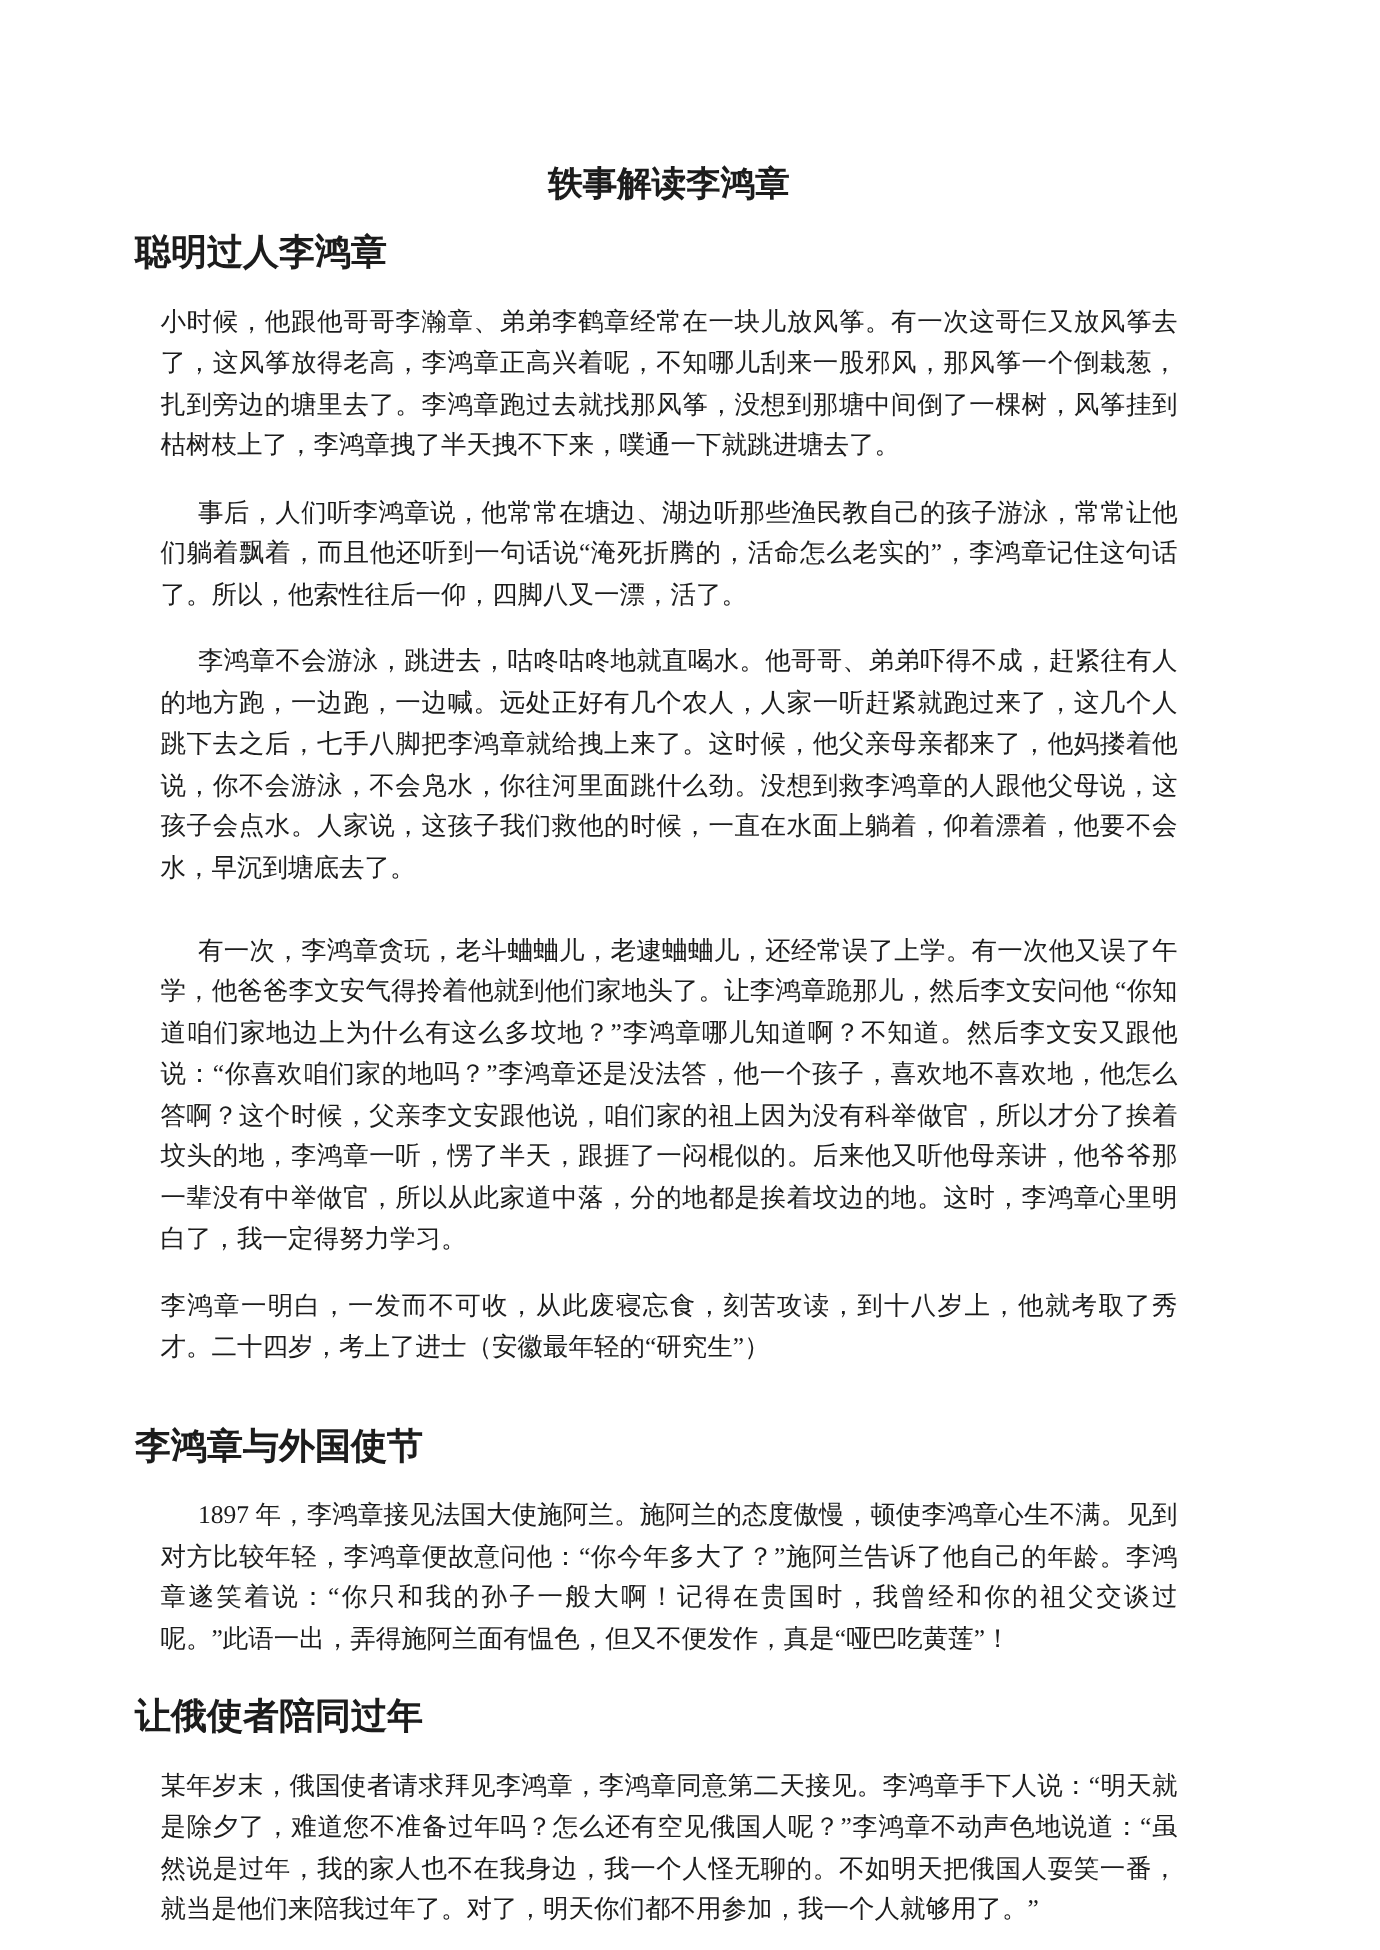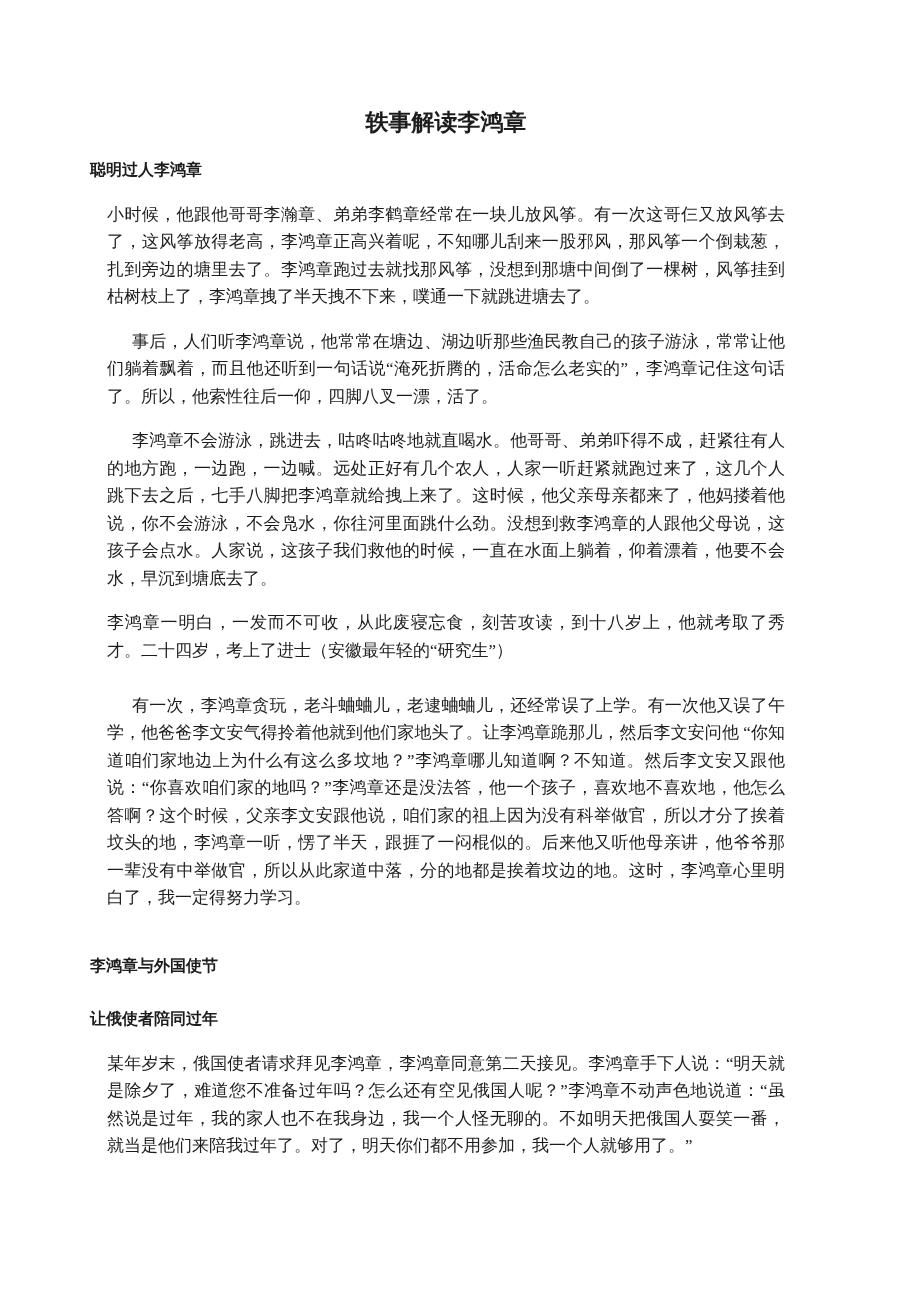--- a/index.html
+++ b/index.html
@@ -23,21 +23,21 @@
   }
   .doc-title {
     text-align: center;
     font-weight: bold;
     font-size: 23px;
     line-height: 34px;
     margin: 0 0 16px 0;
   }
   .heading {
     font-weight: bold;
-    font-size: 16px;
+    font-size: 24px;
     line-height: 27.5px;
     margin: 0;
   }
   .para {
     font-size: 17px;
     line-height: 27.5px;
     margin: 17px;
     text-align: justify;
     text-justify: inter-ideograph;
     word-break: break-all;
@@ -65,28 +65,29 @@
 
   <div>
     <h2 class="heading">聪明过人李鸿章</h2>
 
     <p class="para">小时候，他跟他哥哥李瀚章、弟弟李鹤章经常在一块儿放风筝。有一次这哥仨又放风筝去了，这风筝放得老高，李鸿章正高兴着呢，不知哪儿刮来一股邪风，那风筝一个倒栽葱，扎到旁边的塘里去了。李鸿章跑过去就找那风筝，没想到那塘中间倒了一棵树，风筝挂到枯树枝上了，李鸿章拽了半天拽不下来，噗通一下就跳进塘去了。</p>
 
     <p class="para indent">事后，人们听李鸿章说，他常常在塘边、湖边听那些渔民教自己的孩子游泳，常常让他们躺着飘着，而且他还听到一句话说“淹死折腾的，活命怎么老实的”，李鸿章记住这句话了。所以，他索性往后一仰，四脚八叉一漂，活了。</p>
 
     <p class="para indent">李鸿章不会游泳，跳进去，咕咚咕咚地就直喝水。他哥哥、弟弟吓得不成，赶紧往有人的地方跑，一边跑，一边喊。远处正好有几个农人，人家一听赶紧就跑过来了，这几个人跳下去之后，七手八脚把李鸿章就给拽上来了。这时候，他父亲母亲都来了，他妈搂着他说，你不会游泳，不会凫水，你往河里面跳什么劲。没想到救李鸿章的人跟他父母说，这孩子会点水。人家说，这孩子我们救他的时候，一直在水面上躺着，仰着漂着，他要不会水，早沉到塘底去了。</p>
 
+    <p class="para indent blank-before">有一次，李鸿章贪玩，老斗蛐蛐儿，老逮蛐蛐儿，还经常误了上学。有一次他又误了午学，他爸爸李文安气得拎着他就到他们家地头了。让李鸿章跪那儿，然后李文安问他 “你知道咱们家地边上为什么有这么多坟地？”李鸿章哪儿知道啊？不知道。然后李文安又跟他说：“你喜欢咱们家的地吗？”李鸿章还是没法答，他一个孩子，喜欢地不喜欢地，他怎么答啊？这个时候，父亲李文安跟他说，咱们家的祖上因为没有科举做官，所以才分了挨着坟头的地，李鸿章一听，愣了半天，跟捱了一闷棍似的。后来他又听他母亲讲，他爷爷那一辈没有中举做官，所以从此家道中落，分的地都是挨着坟边的地。这时，李鸿章心里明白了，我一定得努力学习。</p>
+
     <p class="para">李鸿章一明白，一发而不可收，从此废寝忘食，刻苦攻读，到十八岁上，他就考取了秀才。二十四岁，考上了进士（安徽最年轻的“研究生”）</p>
-
-    <p class="para indent blank-before">有一次，李鸿章贪玩，老斗蛐蛐儿，老逮蛐蛐儿，还经常误了上学。有一次他又误了午学，他爸爸李文安气得拎着他就到他们家地头了。让李鸿章跪那儿，然后李文安问他 “你知道咱们家地边上为什么有这么多坟地？”李鸿章哪儿知道啊？不知道。然后李文安又跟他说：“你喜欢咱们家的地吗？”李鸿章还是没法答，他一个孩子，喜欢地不喜欢地，他怎么答啊？这个时候，父亲李文安跟他说，咱们家的祖上因为没有科举做官，所以才分了挨着坟头的地，李鸿章一听，愣了半天，跟捱了一闷棍似的。后来他又听他母亲讲，他爷爷那一辈没有中举做官，所以从此家道中落，分的地都是挨着坟边的地。这时，李鸿章心里明白了，我一定得努力学习。</p>
   </div>
 
   <div>
     <h2 class="heading section-gap">李鸿章与外国使节</h2>
 
 
+    <p class="para indent">1897 年，李鸿章接见法国大使施阿兰。施阿兰的态度傲慢，顿使李鸿章心生不满。见到对方比较年轻，李鸿章便故意问他：“你今年多大了？”施阿兰告诉了他自己的年龄。李鸿章遂笑着说：“你只和我的孙子一般大啊！记得在贵国时，我曾经和你的祖父交谈过呢。”此语一出，弄得施阿兰面有愠色，但又不便发作，真是“哑巴吃黄莲”！</p>
 
     <h3 class="heading sub-gap">让俄使者陪同过年</h3>
 
     <p class="para">某年岁末，俄国使者请求拜见李鸿章，李鸿章同意第二天接见。李鸿章手下人说：“明天就是除夕了，难道您不准备过年吗？怎么还有空见俄国人呢？”李鸿章不动声色地说道：“虽然说是过年，我的家人也不在我身边，我一个人怪无聊的。不如明天把俄国人耍笑一番，就当是他们来陪我过年了。对了，明天你们都不用参加，我一个人就够用了。”</p>
   </div>
 
 </div>
 
 </body></html>

